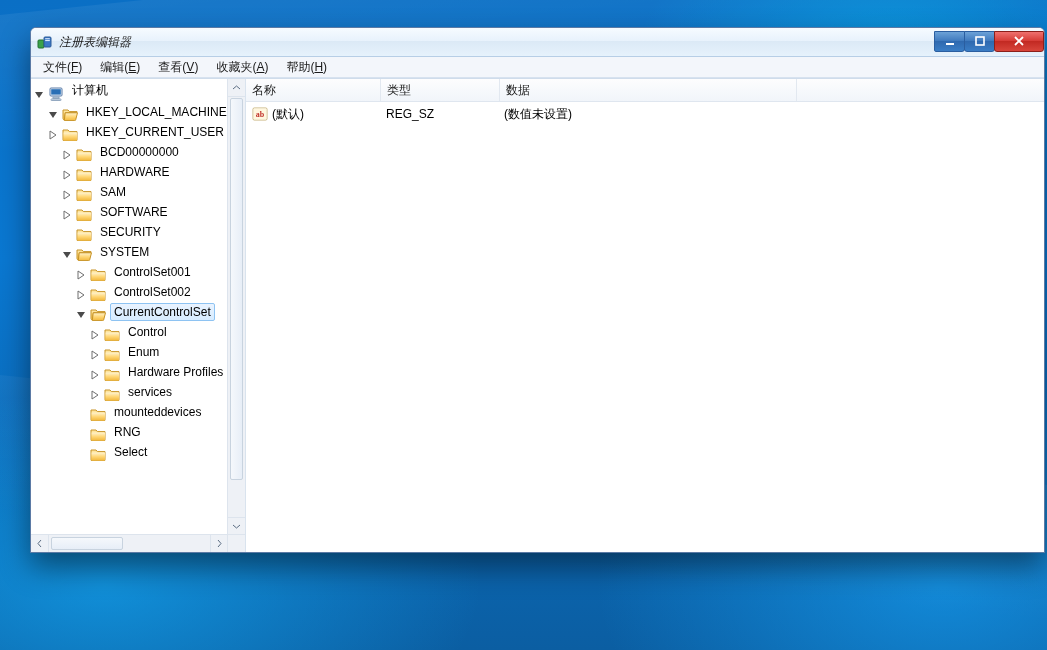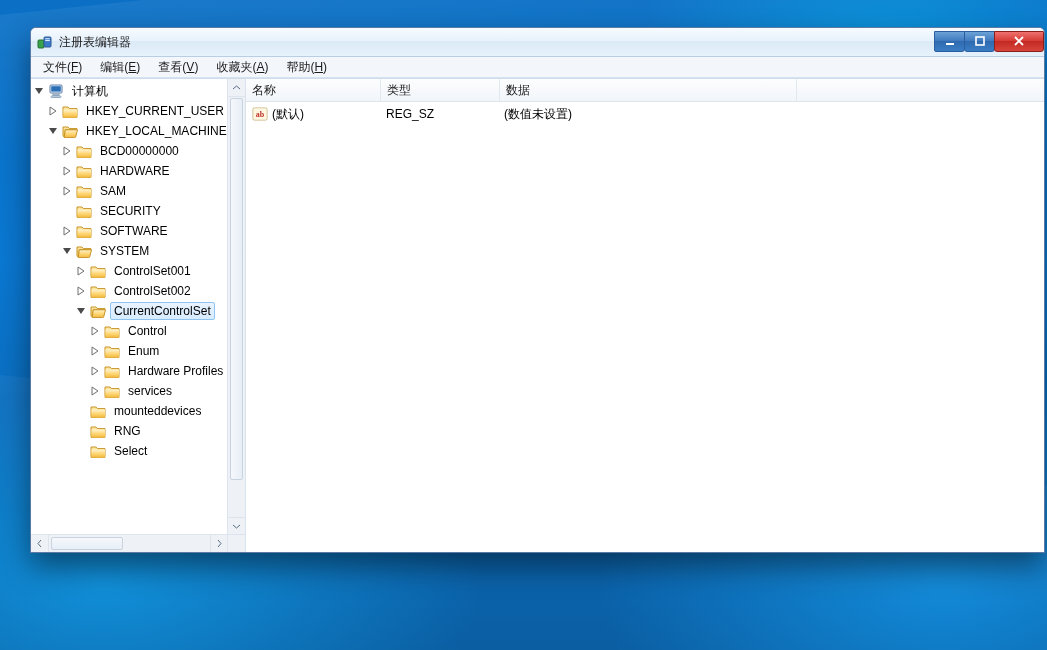--- a/index.html
+++ b/index.html
@@ -29,20 +29,21 @@
     border:1px solid #5b7aa5;border-radius:6px 6px 0 0;overflow:hidden;
     box-shadow:0 14px 30px rgba(0,0,0,.45);
     background:#eef3fb;
     display:flex;flex-direction:column;
   }
   .titlebar{
     height:28px;display:flex;align-items:center;justify-content:space-between;
     background:linear-gradient(180deg,#f6fbff 0%,#e8f2fc 45%,#dbe9f6 46%,#e6f2fc 100%);
     border-bottom:1px solid #b7cee6;
     padding-left:6px;
+    font-style:italic;
   }
   .titlebar .title{display:flex;align-items:center;gap:6px;color:#1b1b1b}
   .titlebar .win-controls{display:flex;align-items:stretch;height:21px;margin-top:-2px}
   .winbtn{
     display:flex;align-items:center;justify-content:center;
     width:29px;border:1px solid #2a5ea0;border-radius:0 0 3px 3px;
     background:linear-gradient(180deg,#6ca2d7 0%,#3e79bd 48%,#2f69af 49%,#3a7dc5 100%);
     color:#fff;margin-left:-1px;cursor:default;
   }
   .winbtn:first-child{border-bottom-left-radius:2px}
@@ -62,21 +63,21 @@
   .content{
     flex:1;display:flex;gap:0;border-top:1px solid #cfdceb;
     background:#fff;
   }
   .pane{display:flex;flex-direction:column;overflow:hidden}
 
   
   .left{width:214px;border-right:1px solid #d9e3ee;position:relative;background:#fff}
   .tree-viewport{position:absolute;inset:0 17px 17px 0;overflow:hidden}
   .tree{padding:2px 0 2px 2px;white-space:nowrap}
-  .node{display:flex;align-items:center;height:20px;position:relative}
+  .node{display:flex;align-items:flex-end;height:20px;position:relative}
   .toggle{width:12px;height:12px;display:flex;align-items:center;justify-content:center;margin-right:3px;color:#6b6b6b}
   .toggle svg{display:block}
   .toggle.empty{visibility:hidden}
   .ficon{width:16px;height:14px;margin-right:4px;flex:none}
   .label{padding:1px 3px;border:1px solid transparent;border-radius:2px}
   .node.sel .label{background:linear-gradient(180deg,#e9f3ff,#d7ecff);border-color:#8ec3f2}
   .ind1{margin-left:14px}.ind2{margin-left:28px}.ind3{margin-left:42px}.ind4{margin-left:56px}
 
   .vscroll{position:absolute;right:0;top:0;bottom:17px;width:17px;background:#eef1f6;border-left:1px solid #dde4ed}
   .vscroll .arrow{height:17px;border-bottom:1px solid #dde4ed;display:flex;align-items:center;justify-content:center}
@@ -200,39 +201,39 @@
               </span>
             <svg class="ficon" viewBox="0 0 16 14">
                 <use href="#pc"></use>
               </svg>
             <span class="label">计算机</span>
           </div>
 
           <div class="node ind1">
             <span class="toggle">
                 <svg width="12" height="12" viewBox="0 0 12 12">
+                  <use href="#tri-down"></use>
+                </svg>
+              </span>
+            <svg class="ficon" viewBox="0 0 16 14">
+                <use href="#folder-open"></use>
+              </svg>
+            <span class="label">HKEY_LOCAL_MACHINE</span>
+          </div>
+          <div class="node ind1">
+            <span class="toggle">
+                <svg width="12" height="12" viewBox="0 0 12 12">
                   <use href="#tri-right"></use>
                 </svg>
               </span>
             <svg class="ficon" viewBox="0 0 16 14">
                 <use href="#folder-closed"></use>
               </svg>
             <span class="label">HKEY_CURRENT_USER</span>
           </div>
-          <div class="node ind1">
-            <span class="toggle">
-                <svg width="12" height="12" viewBox="0 0 12 12">
-                  <use href="#tri-down"></use>
-                </svg>
-              </span>
-            <svg class="ficon" viewBox="0 0 16 14">
-                <use href="#folder-open"></use>
-              </svg>
-            <span class="label">HKEY_LOCAL_MACHINE</span>
-          </div>
 
           <div class="node ind2">
             <span class="toggle">
                 <svg width="12" height="12" viewBox="0 0 12 12">
                   <use href="#tri-right"></use>
                 </svg>
               </span>
             <svg class="ficon" viewBox="0 0 16 14">
                 <use href="#folder-closed"></use>
               </svg>
@@ -252,40 +253,40 @@
           <div class="node ind2">
             <span class="toggle">
                 <svg width="12" height="12" viewBox="0 0 12 12">
                   <use href="#tri-right"></use>
                 </svg>
               </span>
             <svg class="ficon" viewBox="0 0 16 14">
                 <use href="#folder-closed"></use>
               </svg>
             <span class="label">SAM</span>
+          </div>
+          <div class="node ind2">
+            <span class="toggle">
+                <svg width="12" height="12" viewBox="0 0 12 12">
+                  <use href="#tri-right"></use>
+                </svg>
+              </span>
+            <svg class="ficon" viewBox="0 0 16 14">
+                <use href="#folder-closed"></use>
+              </svg>
+            <span class="label">SOFTWARE</span>
           </div>
           <div class="node ind2">
             <span class="toggle empty">
                 <svg width="12" height="12"></svg>
               </span>
             <svg class="ficon" viewBox="0 0 16 14">
                 <use href="#folder-closed"></use>
               </svg>
             <span class="label">SECURITY</span>
-          </div>
-          <div class="node ind2">
-            <span class="toggle">
-                <svg width="12" height="12" viewBox="0 0 12 12">
-                  <use href="#tri-right"></use>
-                </svg>
-              </span>
-            <svg class="ficon" viewBox="0 0 16 14">
-                <use href="#folder-closed"></use>
-              </svg>
-            <span class="label">SOFTWARE</span>
           </div>
           <div class="node ind2">
             <span class="toggle">
                 <svg width="12" height="12" viewBox="0 0 12 12">
                   <use href="#tri-down"></use>
                 </svg>
               </span>
             <svg class="ficon" viewBox="0 0 16 14">
                 <use href="#folder-open"></use>
               </svg>

